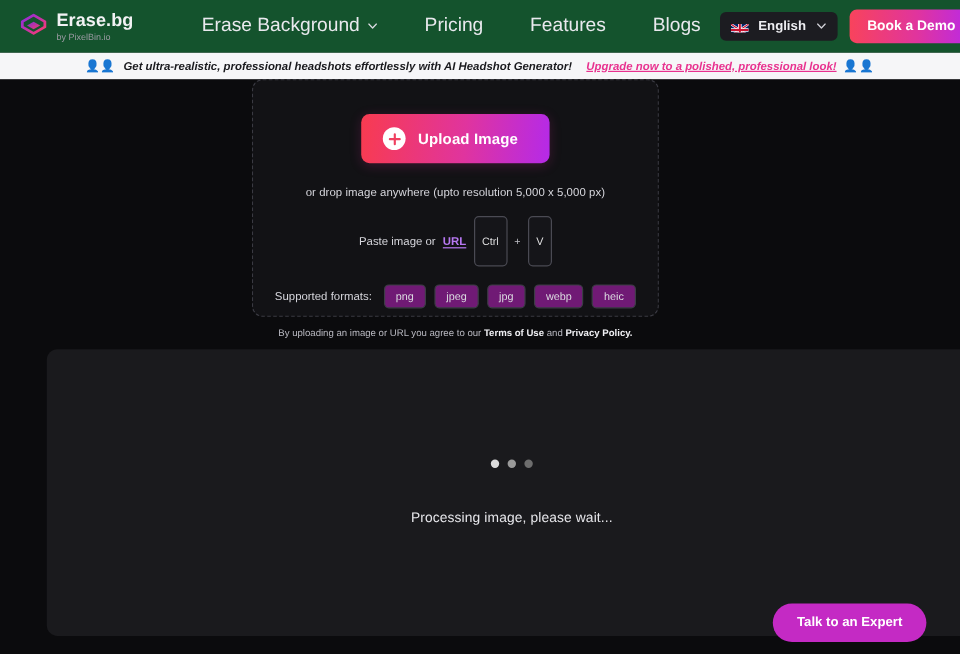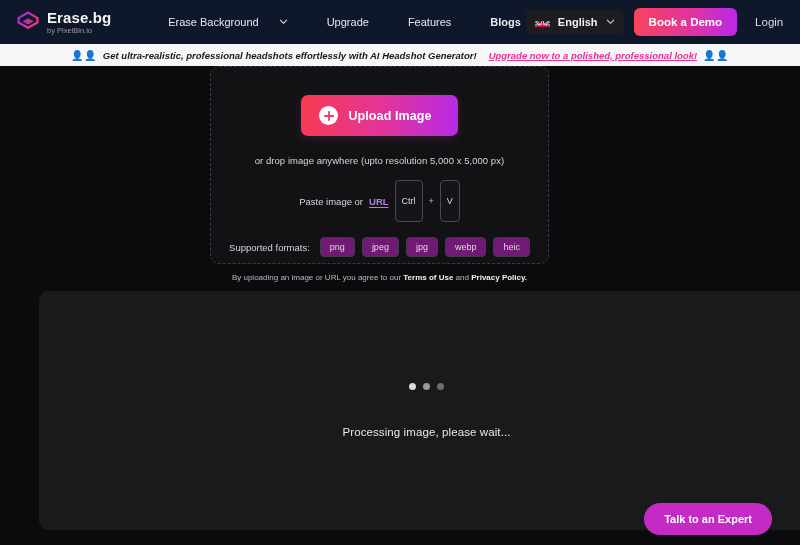--- a/index.html
+++ b/index.html
@@ -20,21 +20,21 @@
     background: #0b0b0d;
     overflow: hidden;
   }
 
   
   .header {
     position: absolute;
     top: 0; left: 0;
     width: 800px;
     height: 44px;
-    background: #0f172a;
+    background: #14532d;
     display: flex;
     align-items: center;
     padding: 0 14px 0 16px;
   }
 
   .brand {
     display: flex;
     align-items: center;
     gap: 7px;
     flex: none;
@@ -63,29 +63,29 @@
 
   .nav {
     display: flex;
     align-items: center;
     gap: 0px;
     margin-left: 57px;
   }
   .nav-item {
     display: flex;
     align-items: center;
-    gap: 20px;
-    font-size: 11px;
+    gap: 6px;
+    font-size: 16px;
     color: #e9e9ee;
     padding: 6px 0;
     margin-right: 39px;
     white-space: nowrap;
     cursor: pointer;
   }
-  .nav-item:last-child { margin-right: 5px; font-weight: bold; }
+  .nav-item:last-child { margin-right: 16px; }
   .chev {
     width: 9px; height: 9px;
     display: inline-block;
     position: relative;
     top: -1px;
   }
   .chev svg { display: block; }
 
   .header-right {
     display: flex;
@@ -357,21 +357,21 @@
     <nav class="nav">
       <div class="nav-item">
         <span>Erase Background</span>
         <span class="chev">
           <svg viewBox="0 0 10 10" width="9" height="9">
             <path d="M1.5 3.4 L5 7 L8.5 3.4" fill="none" stroke="#d9d9e0" stroke-width="1.2" stroke-linecap="round" stroke-linejoin="round"></path>
           </svg>
         </span>
       </div>
       <div class="nav-item">
-        <span>Upgrade</span>
+        <span>Pricing</span>
       </div>
       <div class="nav-item">
         <span>Features</span>
       </div>
       <div class="nav-item">
         <span>Blogs</span>
       </div>
     </nav>
 
     <div class="header-right">

